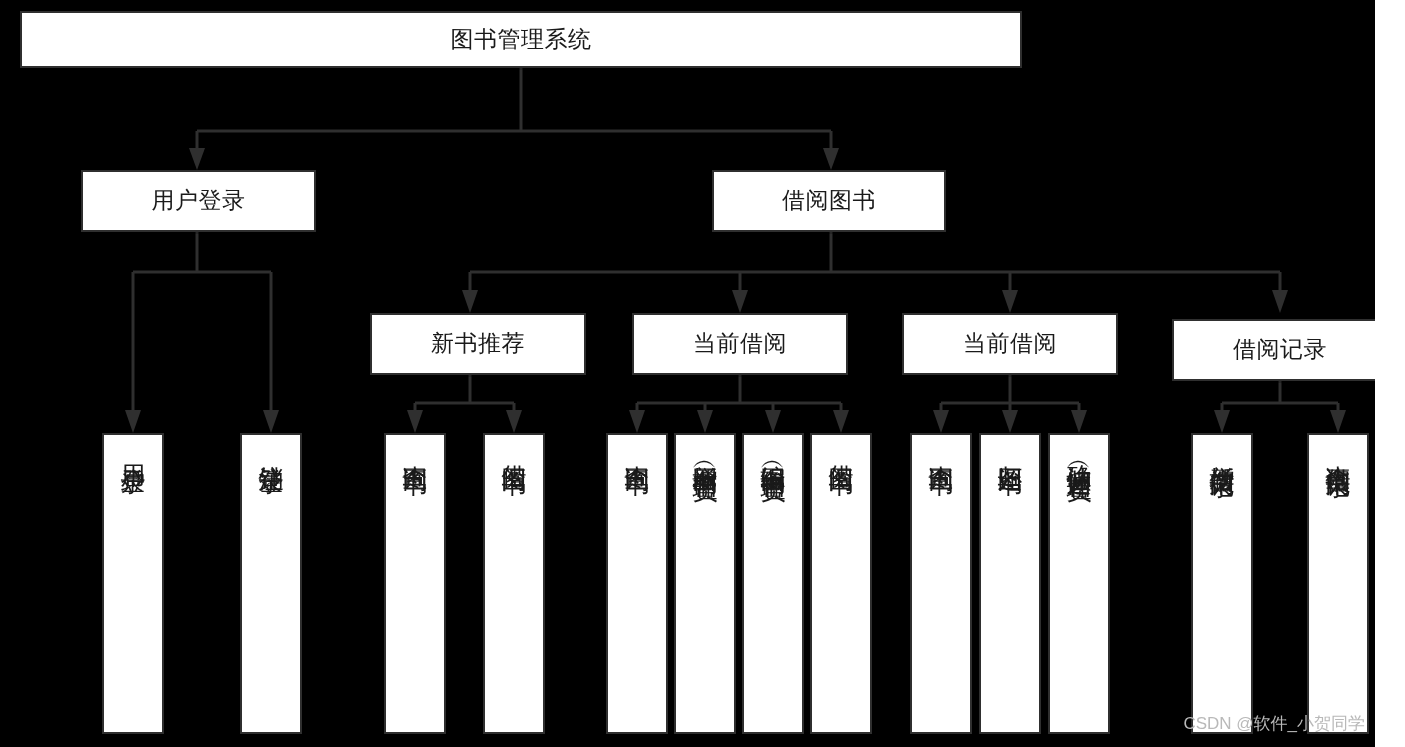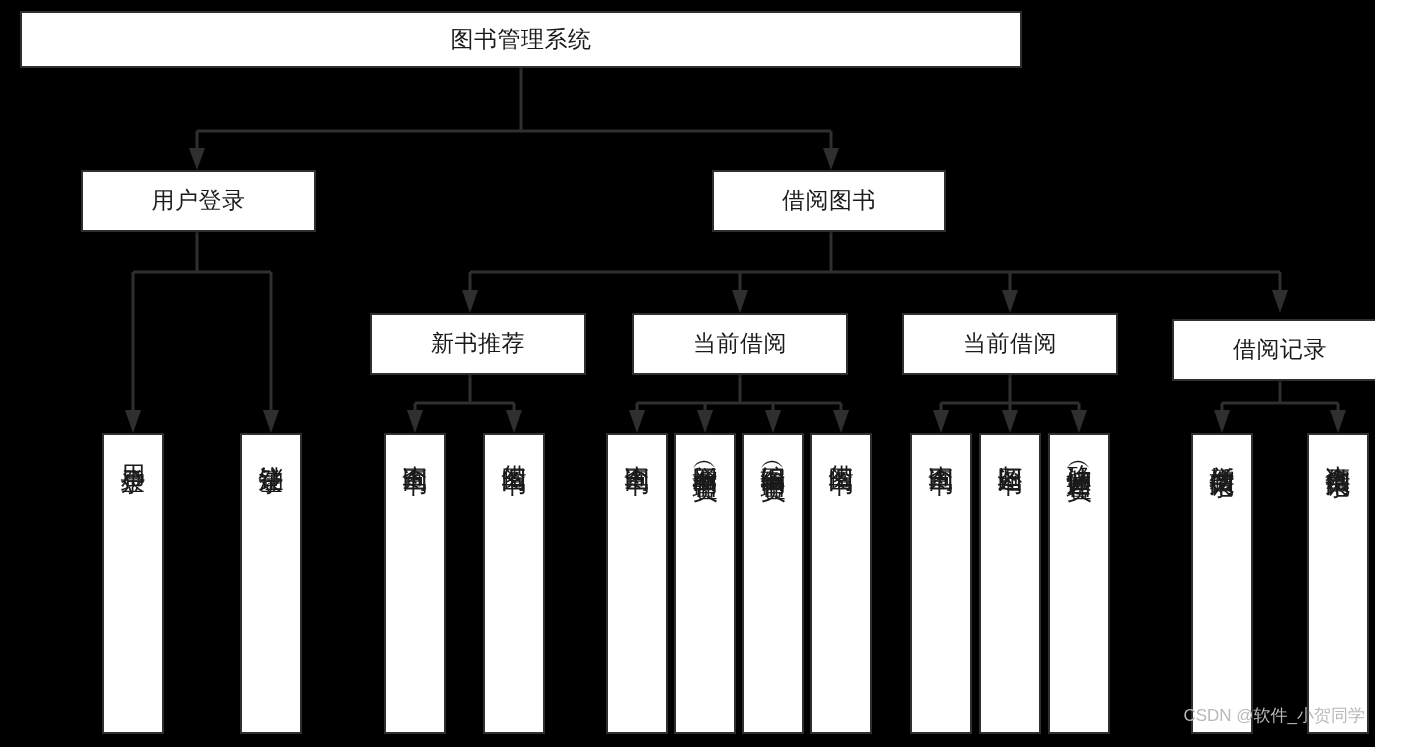--- a/index.html
+++ b/index.html
@@ -72,21 +72,21 @@
     stroke: #2f2f2f;
     stroke-width: 3;
     fill: none;
   }
   #wires polygon { fill: #2f2f2f; }
 
   
   .watermark {
     position: absolute;
     right: 10px;
-    bottom: 20px;
+    bottom: 12px;
     font-size: 17px;
     color: #b9b9b9;
     white-space: nowrap;
     font-family: "Liberation Sans", "DejaVu Sans", sans-serif;
   }
 </style>
 </head>
 <body>
 
 <div id="canvas">

